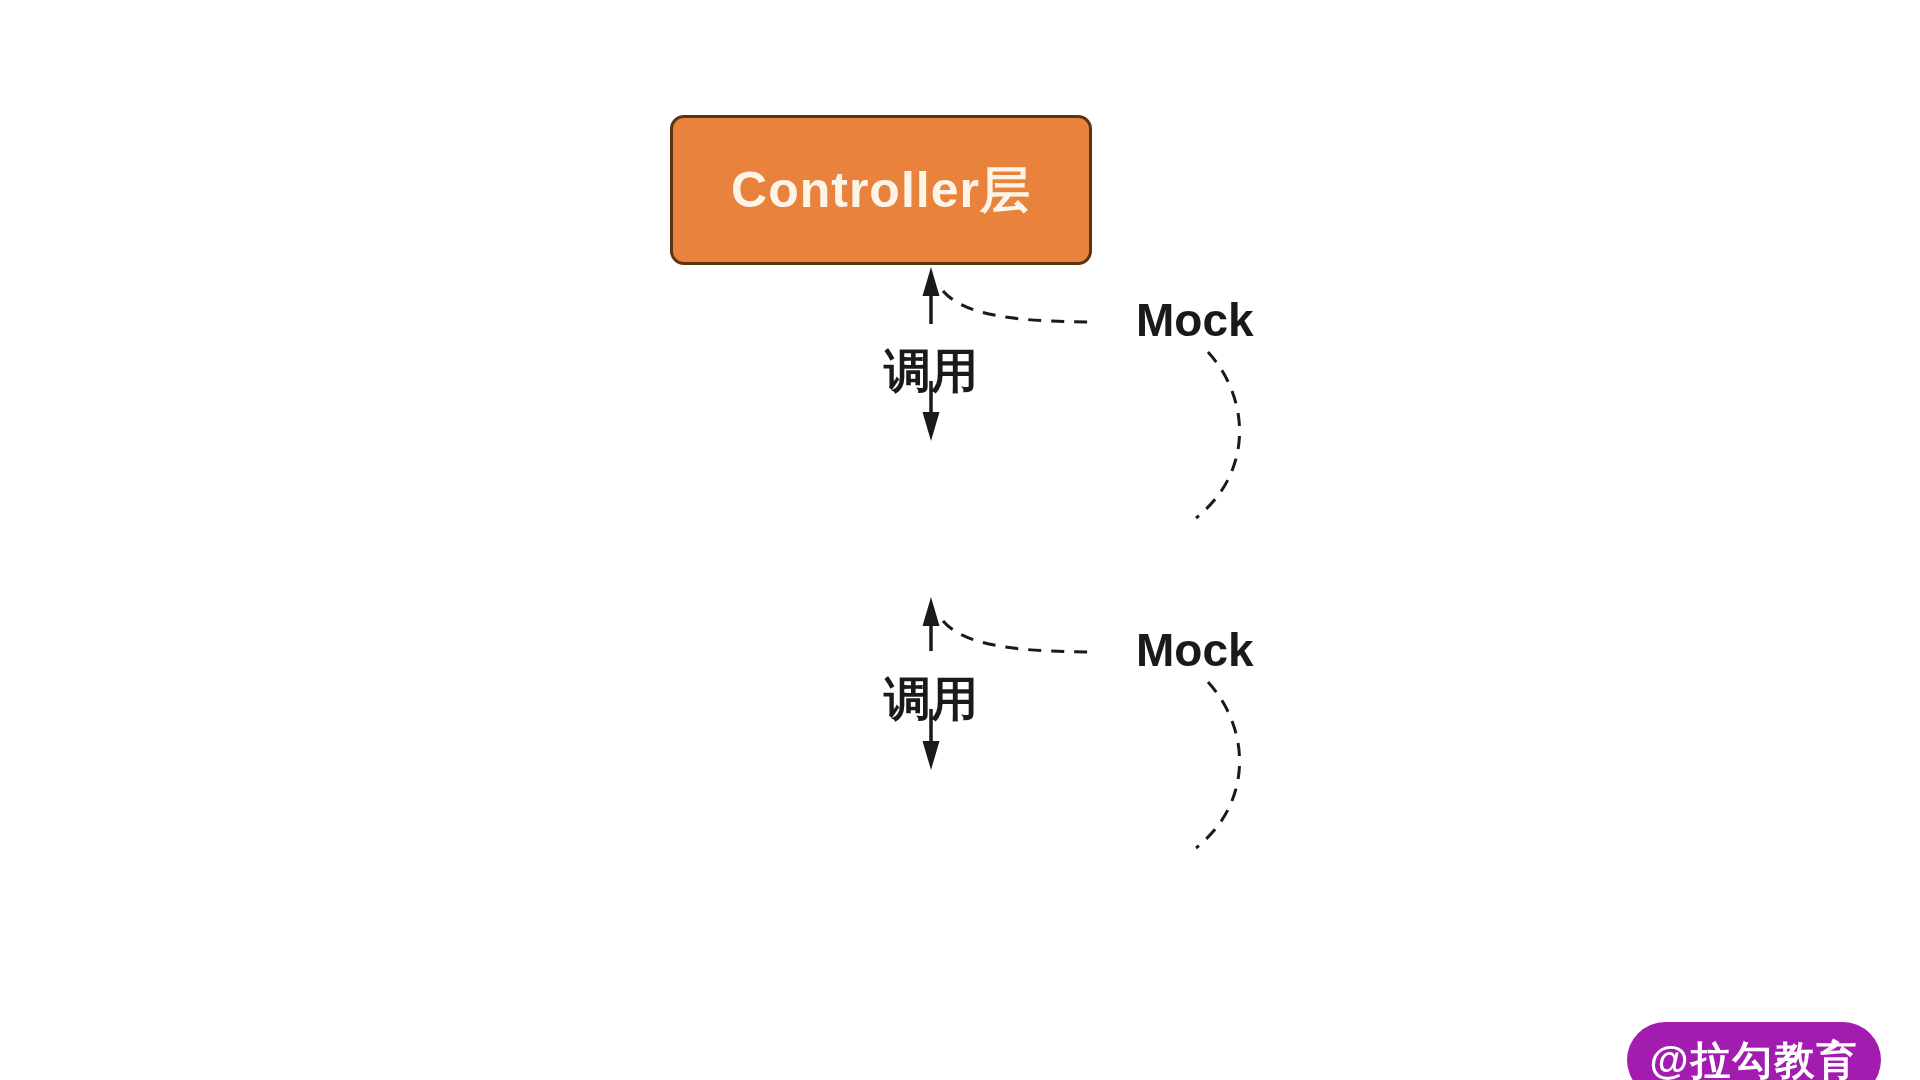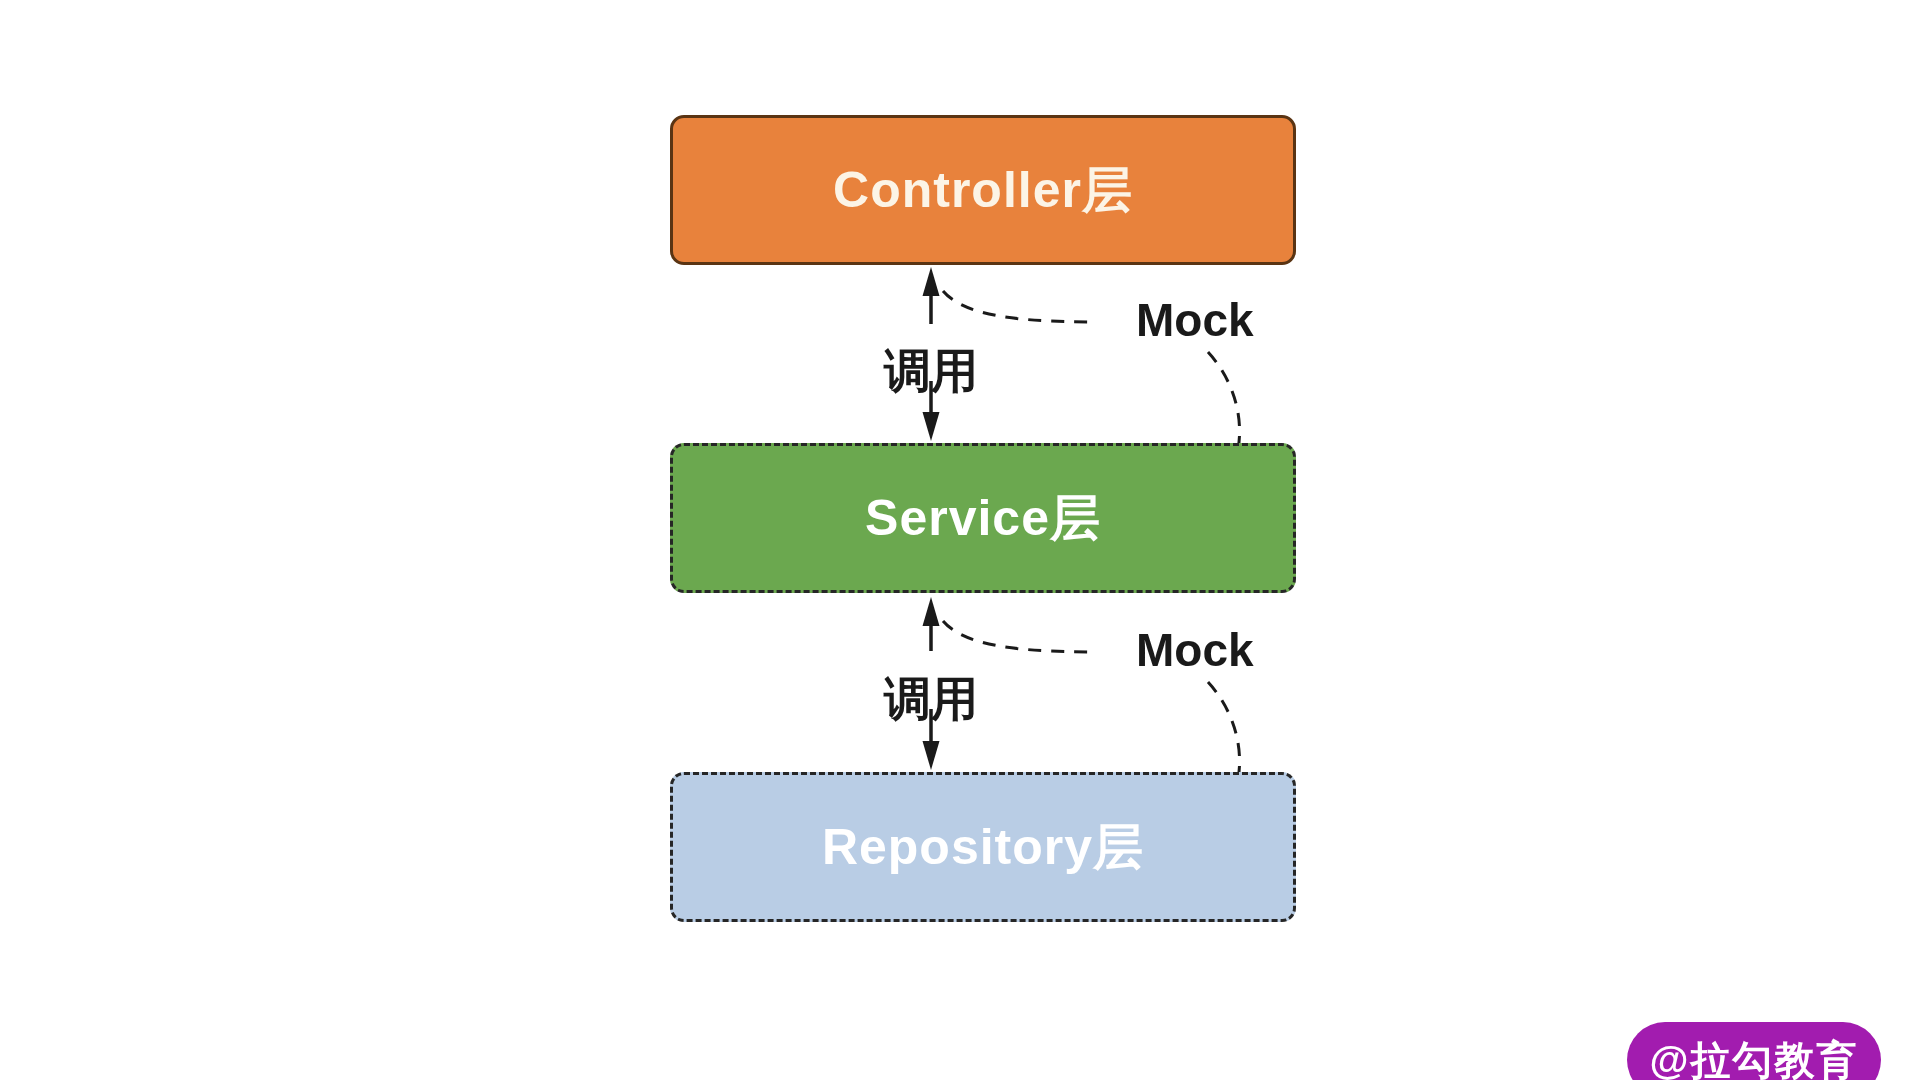--- a/index.html
+++ b/index.html
@@ -14,21 +14,21 @@
     background: #ffffff;
   }
   .layer-svg {
     position: absolute; left: 0; top: 0;
     width: 1920px; height: 1080px;
     pointer-events: none;
   }
   .node {
     position: absolute;
     left: 670px;
-    width: 626px; height: 150px;
+    width: 422px; height: 150px;
     border-radius: 14px;
     display: flex; align-items: center; justify-content: center;
     font-size: 50px; font-weight: 700;
     letter-spacing: 1px;
   }
   .node-controller {
     top: 115px;
     background: #E8823C;
     border: 3px solid #5A3413;
     color: #FCF4E6;
@@ -110,27 +110,21 @@
     <g stroke="#1A1A1A" stroke-width="3" fill="none" stroke-dasharray="13 10">
       <path d="M 943 621 C 962 643, 1005 652, 1096 652"></path>
       <path d="M 1208 682 C 1250 728, 1254 802, 1196 848"></path>
     </g>
   </svg>
 
   <div class="node node-controller">
     <span>Controller层</span>
   </div>
 
-  <div class="node node-service">
-    <span>Service层</span>
-  </div>
 
-  <div class="node node-repository">
-    <span>Repository层</span>
-  </div>
 
   <div class="edge-label call-label call-label-1">调用</div>
   <div class="edge-label call-label call-label-2">调用</div>
   <div class="edge-label mock-label mock-label-1">Mock</div>
   <div class="edge-label mock-label mock-label-2">Mock</div>
 
   <div class="watermark">
     <span>@拉勾教育</span>
   </div>
 

